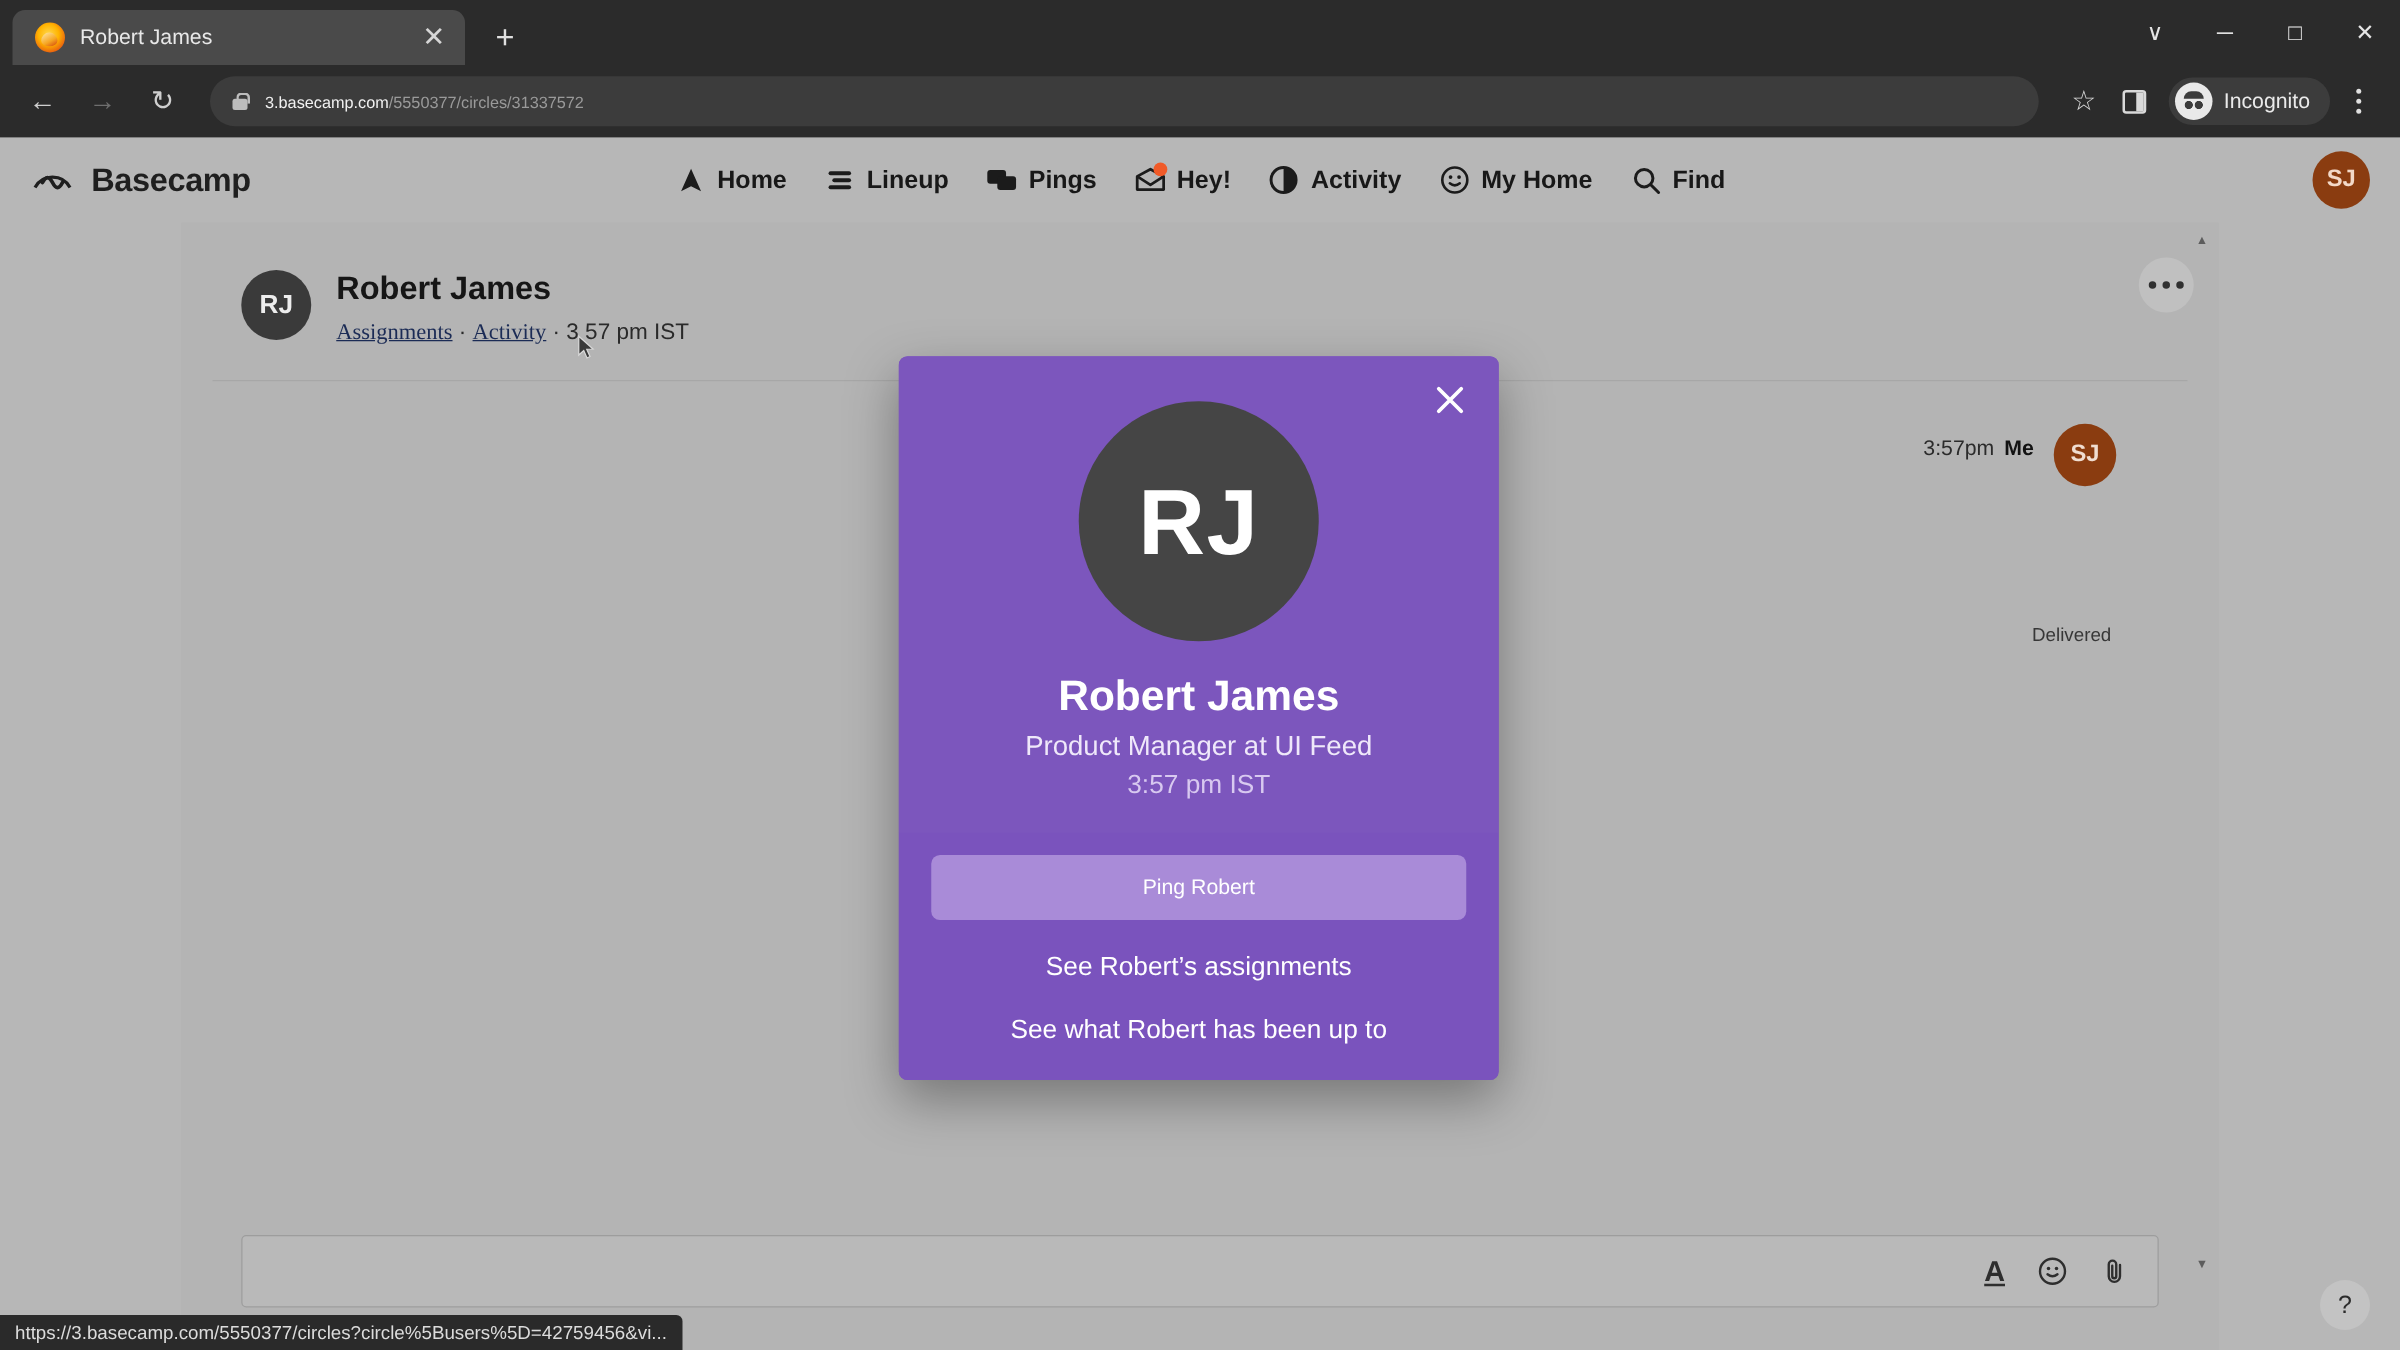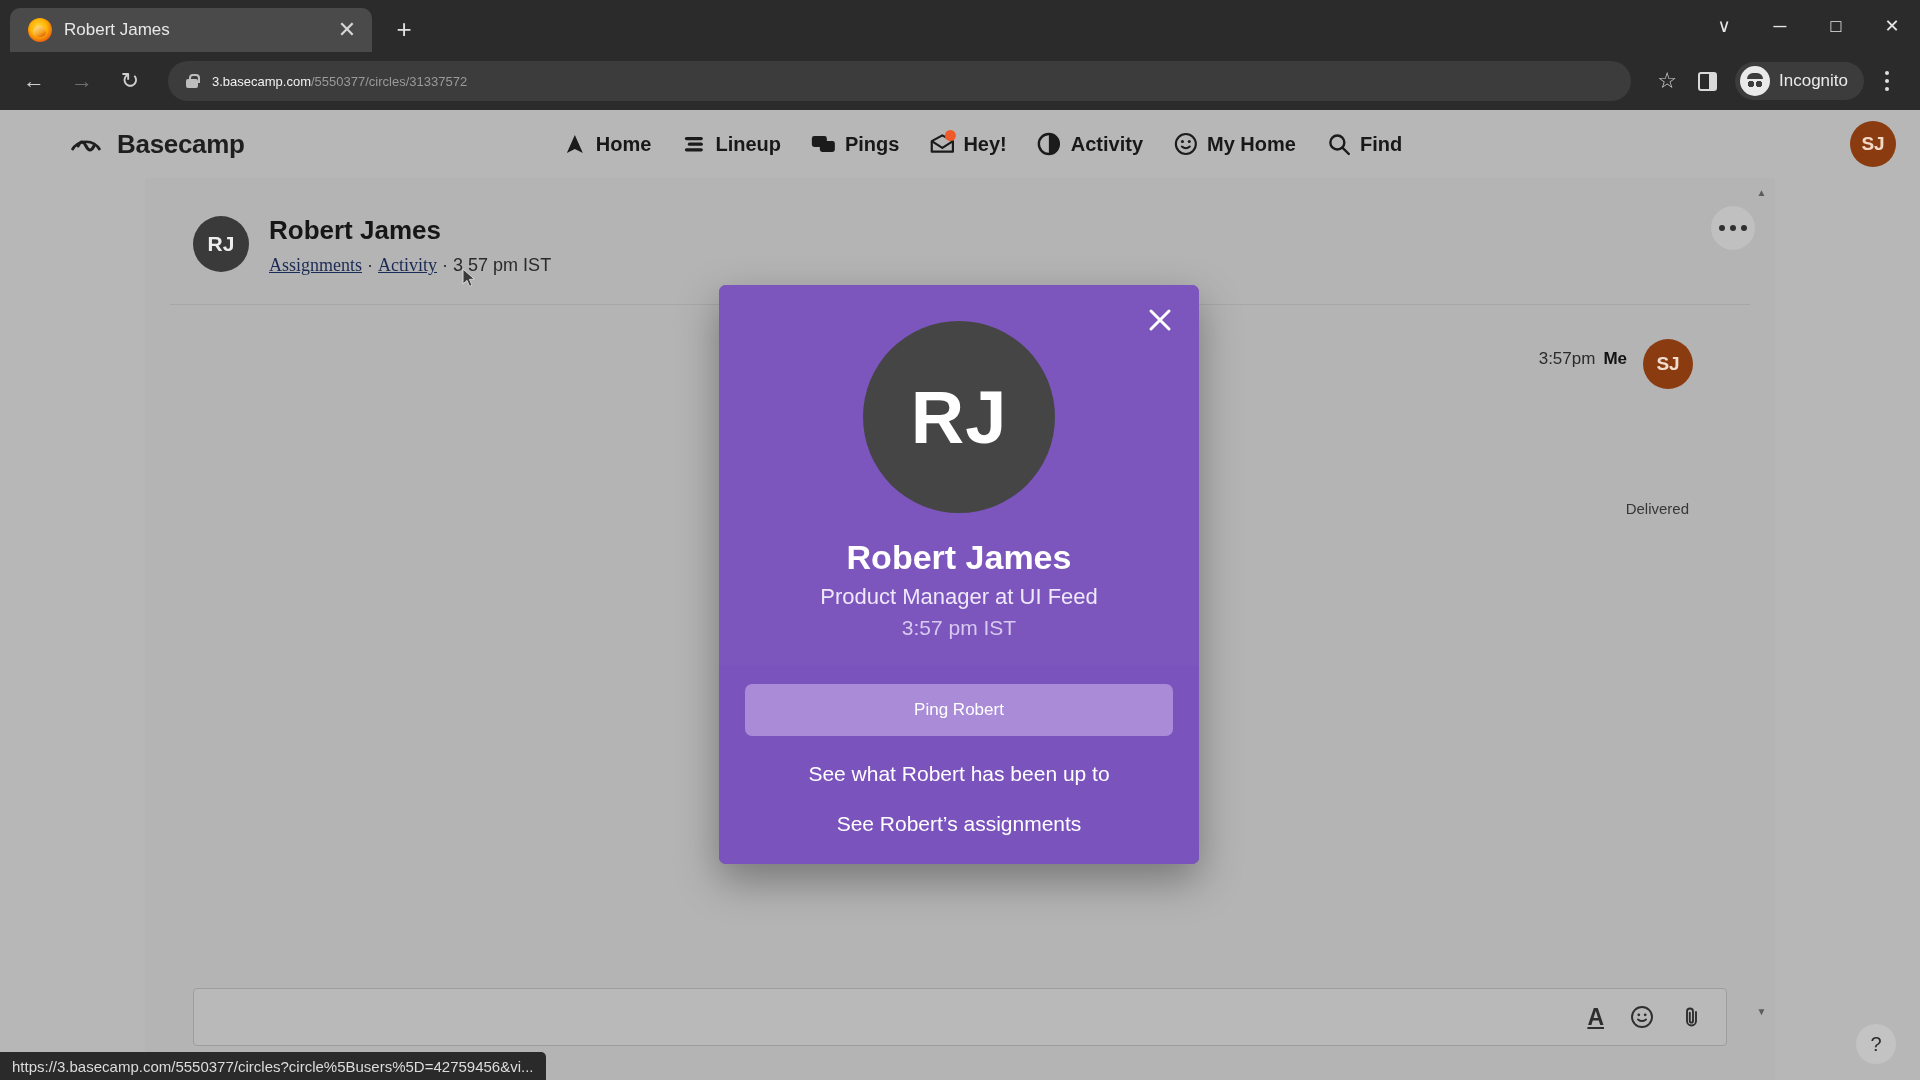--- a/index.html
+++ b/index.html
@@ -60,21 +60,21 @@
   .incog-av { width:30px; height:30px; border-radius:50%; background:#e9e9e9; position:relative; flex:none; }
   .incog-av::before{content:"";position:absolute;left:7px;top:7px;width:16px;height:6px;background:#3c3c3c;border-radius:6px 6px 0 0;}
   .incog-av::after{content:"";position:absolute;left:6px;top:14px;width:18px;height:8px;
     background:radial-gradient(circle at 5px 4px,#3c3c3c 3px,transparent 3.5px),radial-gradient(circle at 13px 4px,#3c3c3c 3px,transparent 3.5px);}
   .incog-label { color:#eaeaea; font-size:17px; }
   .kebab { width:38px; height:40px; display:flex; flex-direction:column; align-items:center;
            justify-content:center; gap:4px; cursor:pointer; }
   .kebab span { width:4px; height:4px; border-radius:50%; background:#e0e0e0; display:block; }
 
   
-  .app { position:relative; height:calc(1080px - 110px); background:#b7b7b7;padding-left:44px; }
+  .app { position:relative; height:calc(1080px - 110px); background:#b7b7b7; }
   .bc-nav { height:68px; display:flex; align-items:center; padding:0 22px; position:relative; }
   .bc-logo { display:flex; align-items:center; gap:11px; }
   .bc-logo .mark { width:40px; height:40px; position:relative; }
   .bc-logo .mark svg { display:block; }
   .bc-logo .word { font-size:26px; font-weight:bold; color:#1f1f1f; letter-spacing:-.3px; }
   .bc-menu { position:absolute; left:50%; transform:translateX(-50%); display:flex; align-items:flex-end; gap:30px; }
   .bc-item { display:flex; align-items:center; gap:9px; cursor:pointer; position:relative; }
   .bc-item .lbl { font-size:20px; font-weight:bold; color:#181818; }
   .bc-ico { width:25px; height:25px; position:relative; flex:none; display:flex; align-items:center; justify-content:center; }
   .dot-badge { position:absolute; top:-2px; right:-1px; width:11px; height:11px; border-radius:50%; background:#f05a28; }
@@ -347,22 +347,22 @@
             <path d="M6 6 L24 24 M24 6 L6 24" stroke="#ffffff" stroke-width="3" stroke-linecap="round"></path>
           </svg>
       </div>
       <div class="pc-bigav">RJ</div>
       <div class="pc-name">Robert James</div>
       <div class="pc-role">Product Manager at UI Feed</div>
       <div class="pc-time">3:57 pm IST</div>
     </div>
     <div class="pc-bottom">
       <div class="pc-primary">Ping Robert</div>
+      <div class="pc-link">See Robert’s assignments</div>
       <div class="pc-link">See what Robert has been up to</div>
-      <div class="pc-link">See Robert’s assignments</div>
     </div>
   </div>
 </div>
 
 <div class="cursor">
   <svg width="14" height="20" viewBox="0 0 14 20">
       <path d="M1 1 L1 16 L5 12.4 L7.6 18.4 L10 17.2 L7.4 11.4 L12.4 11.2 Z" fill="#3a3a3a" stroke="#d8d8d8" stroke-width="1"></path>
     </svg>
 </div>
 

